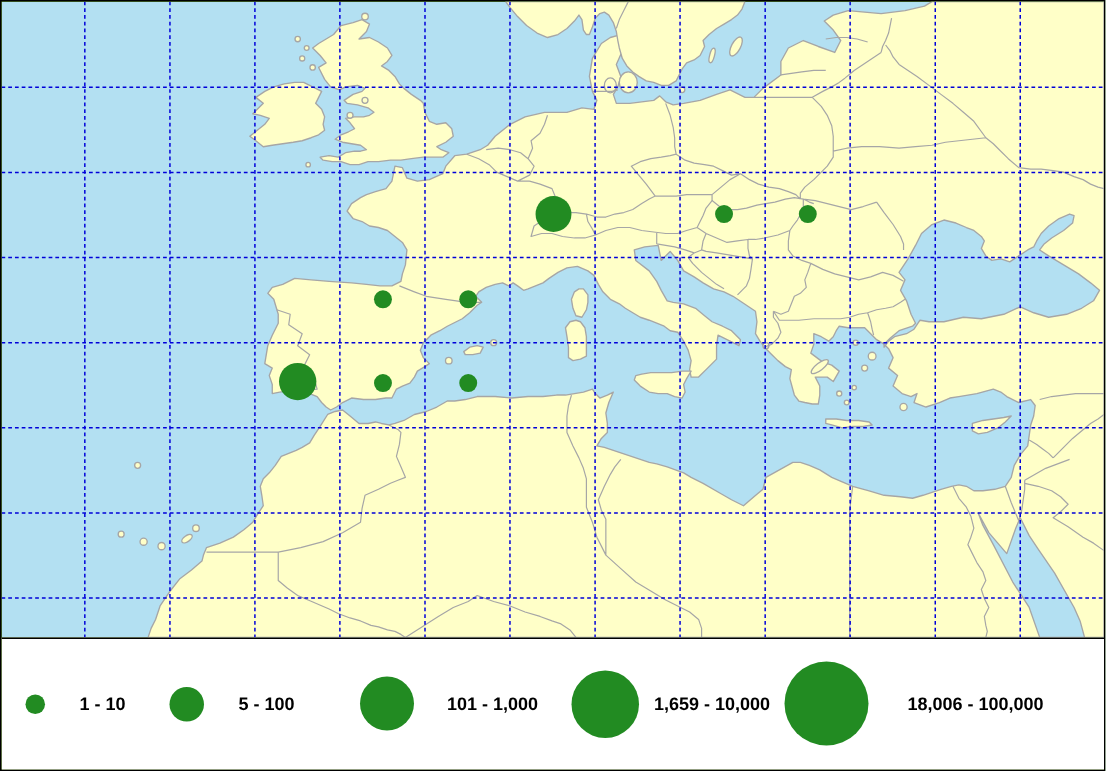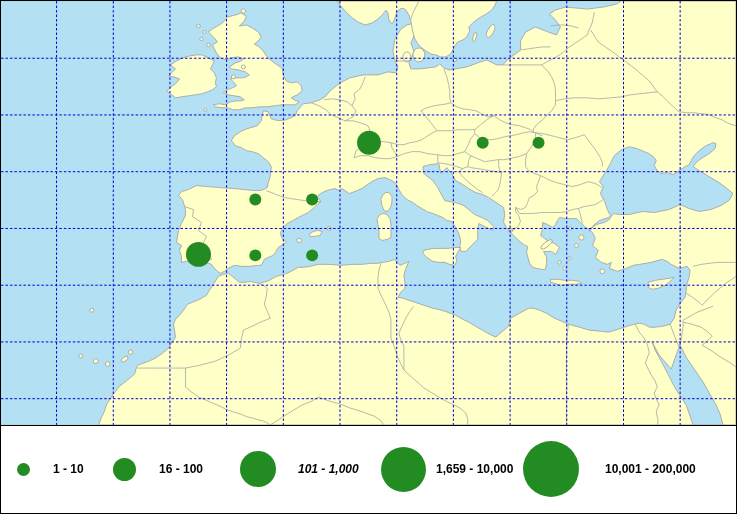--- a/index.html
+++ b/index.html
@@ -109,21 +109,21 @@
         <circle cx="198" cy="254" r="12.5" class="marker"></circle>
         <circle cx="255" cy="255" r="6" class="marker"></circle>
         <circle cx="312" cy="255" r="6" class="marker"></circle>
       </g>
   </svg>
 
   <div class="legend">
       <span class="legend-dot" style="left: 15.5px; top: 36.5px; width: 13px; height: 13px;"></span>
       <span class="legend-label" style="left: 52px; top: 36px;">1 - 10</span>
       <span class="legend-dot" style="left: 111.5px; top: 31.5px; width: 23px; height: 23px;"></span>
-      <span class="legend-label" style="left: 158px; top: 36px;">16 - 100</span>
+      <span class="legend-label" style="left: 158px; top: 36px;">5 - 100</span>
       <span class="legend-dot" style="left: 239px; top: 25px; width: 36px; height: 36px;"></span>
-      <span class="legend-label" style="left: 297px; top: 36px; font-style: italic;">101 - 1,000</span>
+      <span class="legend-label" style="left: 297px; top: 36px;">101 - 1,000</span>
       <span class="legend-dot" style="left: 379.5px; top: 20.5px; width: 45px; height: 45px;"></span>
       <span class="legend-label" style="left: 435px; top: 36px;">1,659 - 10,000</span>
       <span class="legend-dot" style="left: 522px; top: 15px; width: 56px; height: 56px;"></span>
-      <span class="legend-label" style="left: 604px; top: 36px;">10,001 - 200,000</span>
+      <span class="legend-label" style="left: 604px; top: 36px;">18,006 - 100,000</span>
     </div>
 </div>
 
 </body></html>

